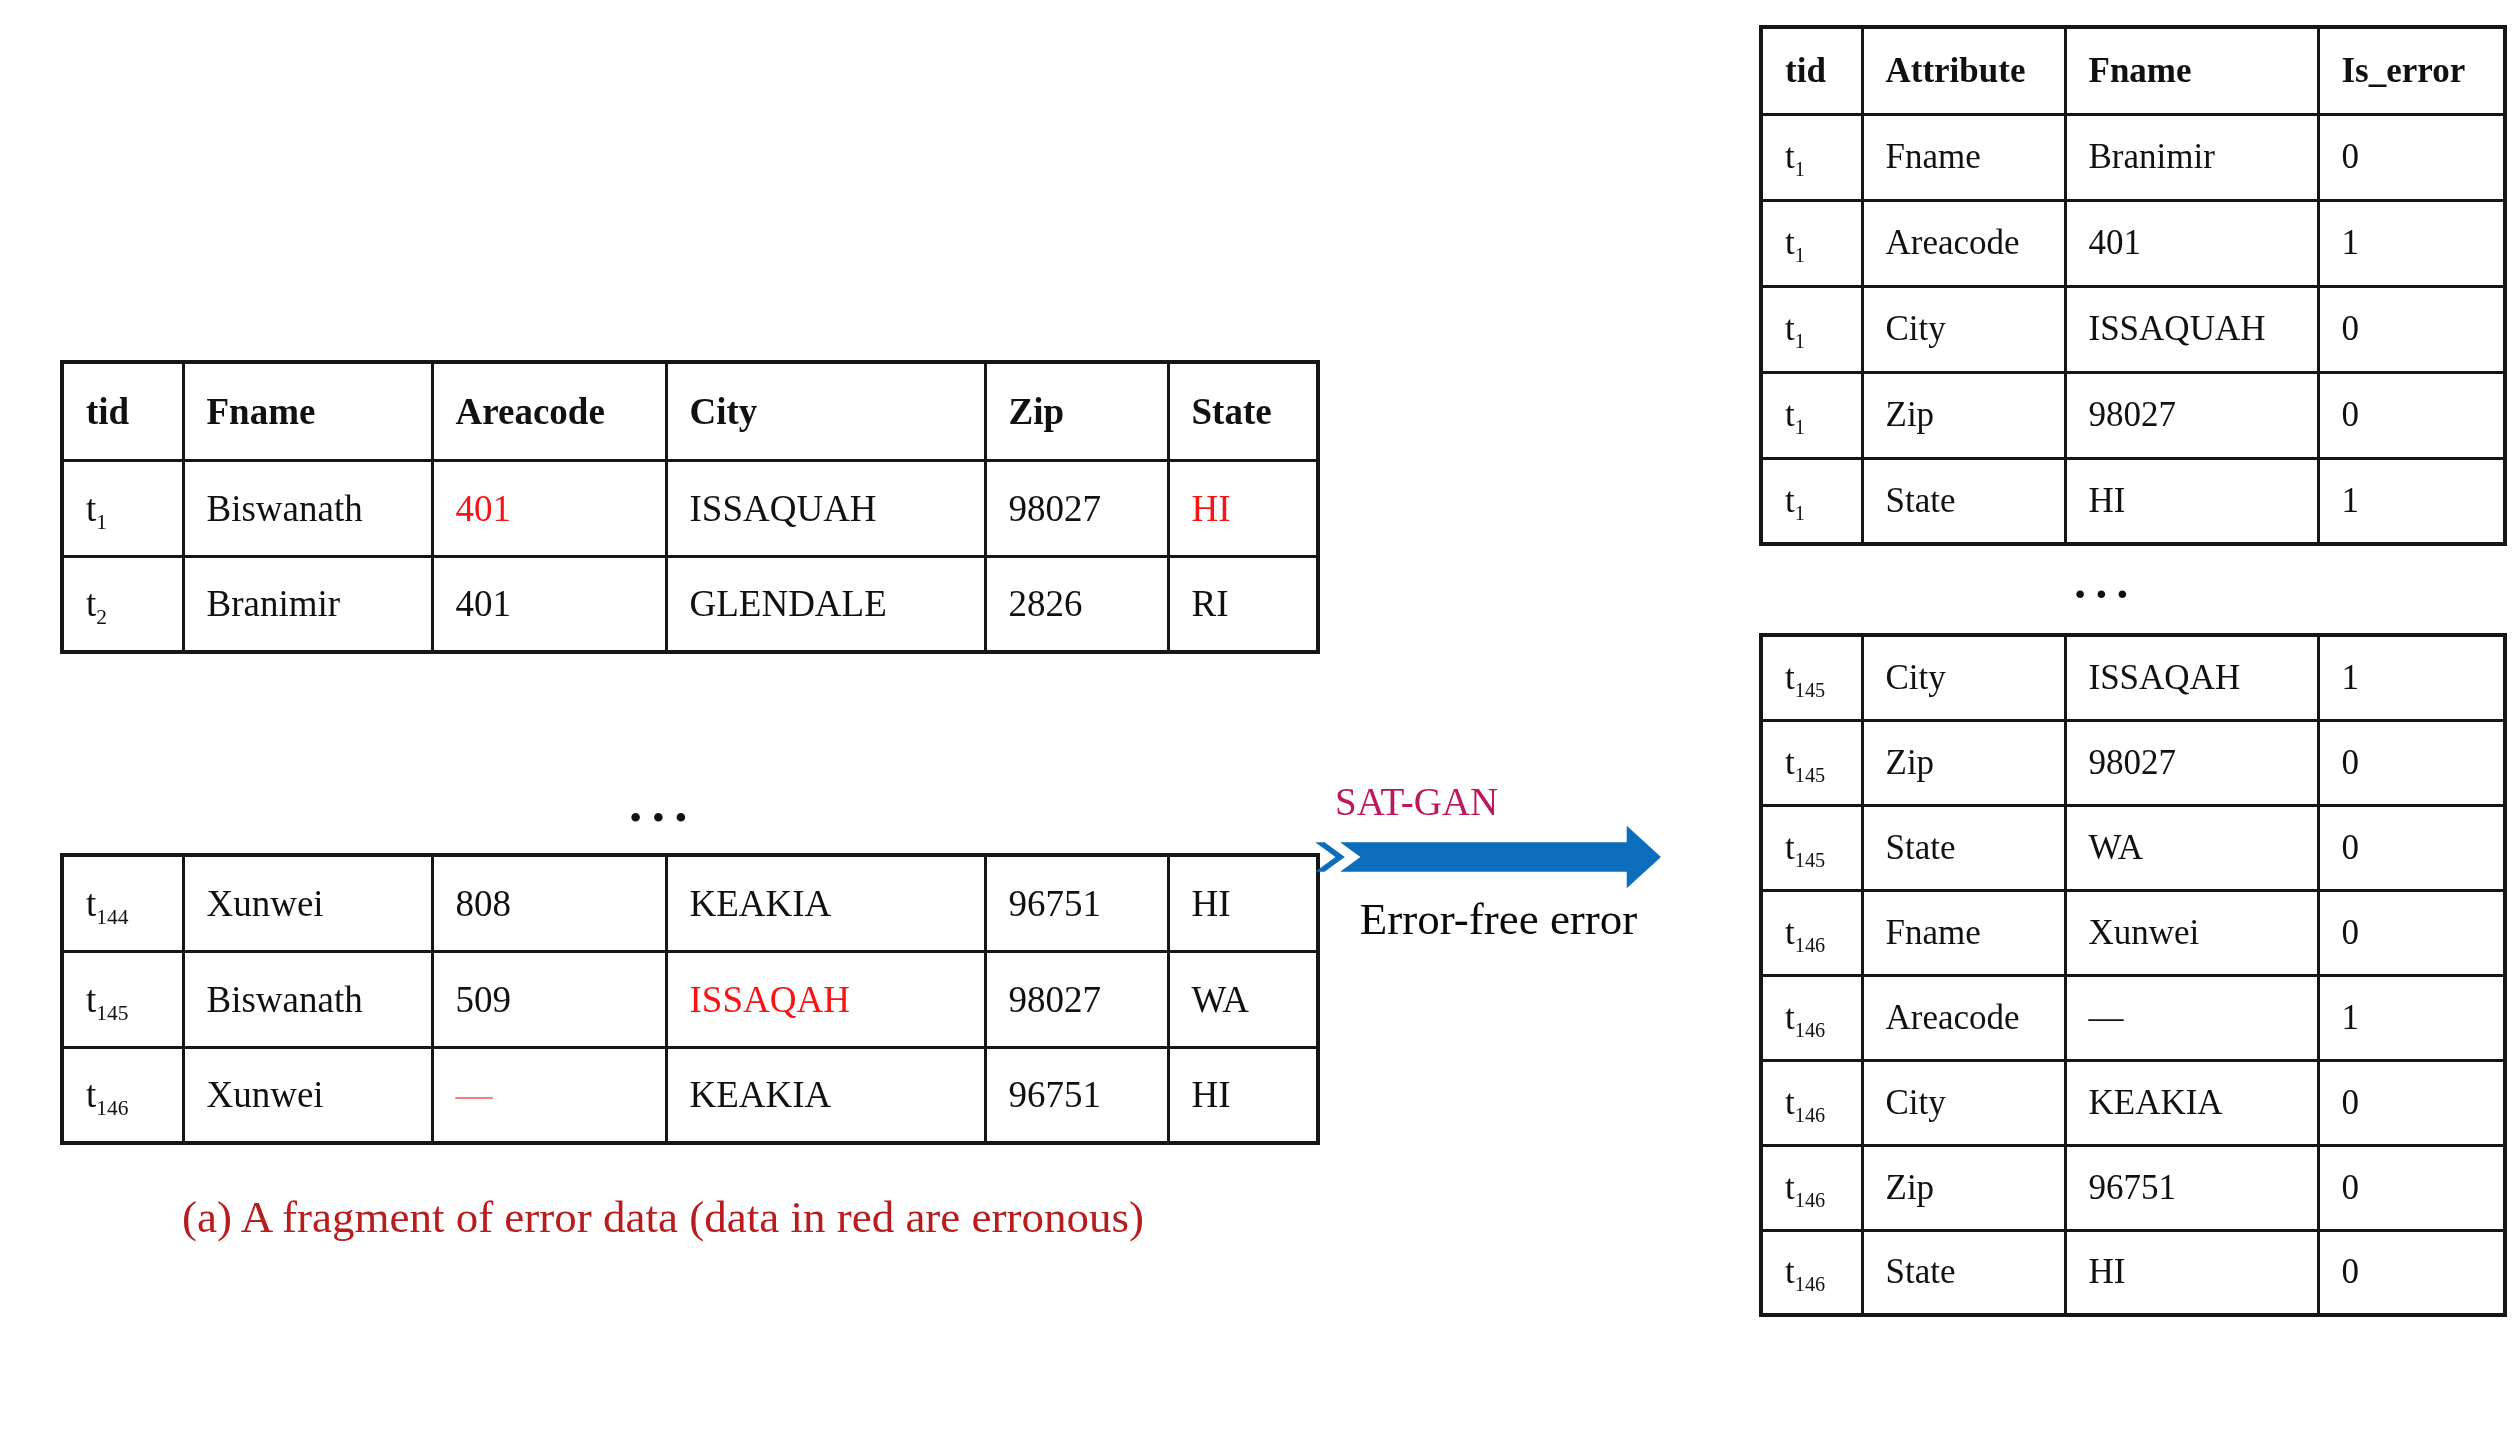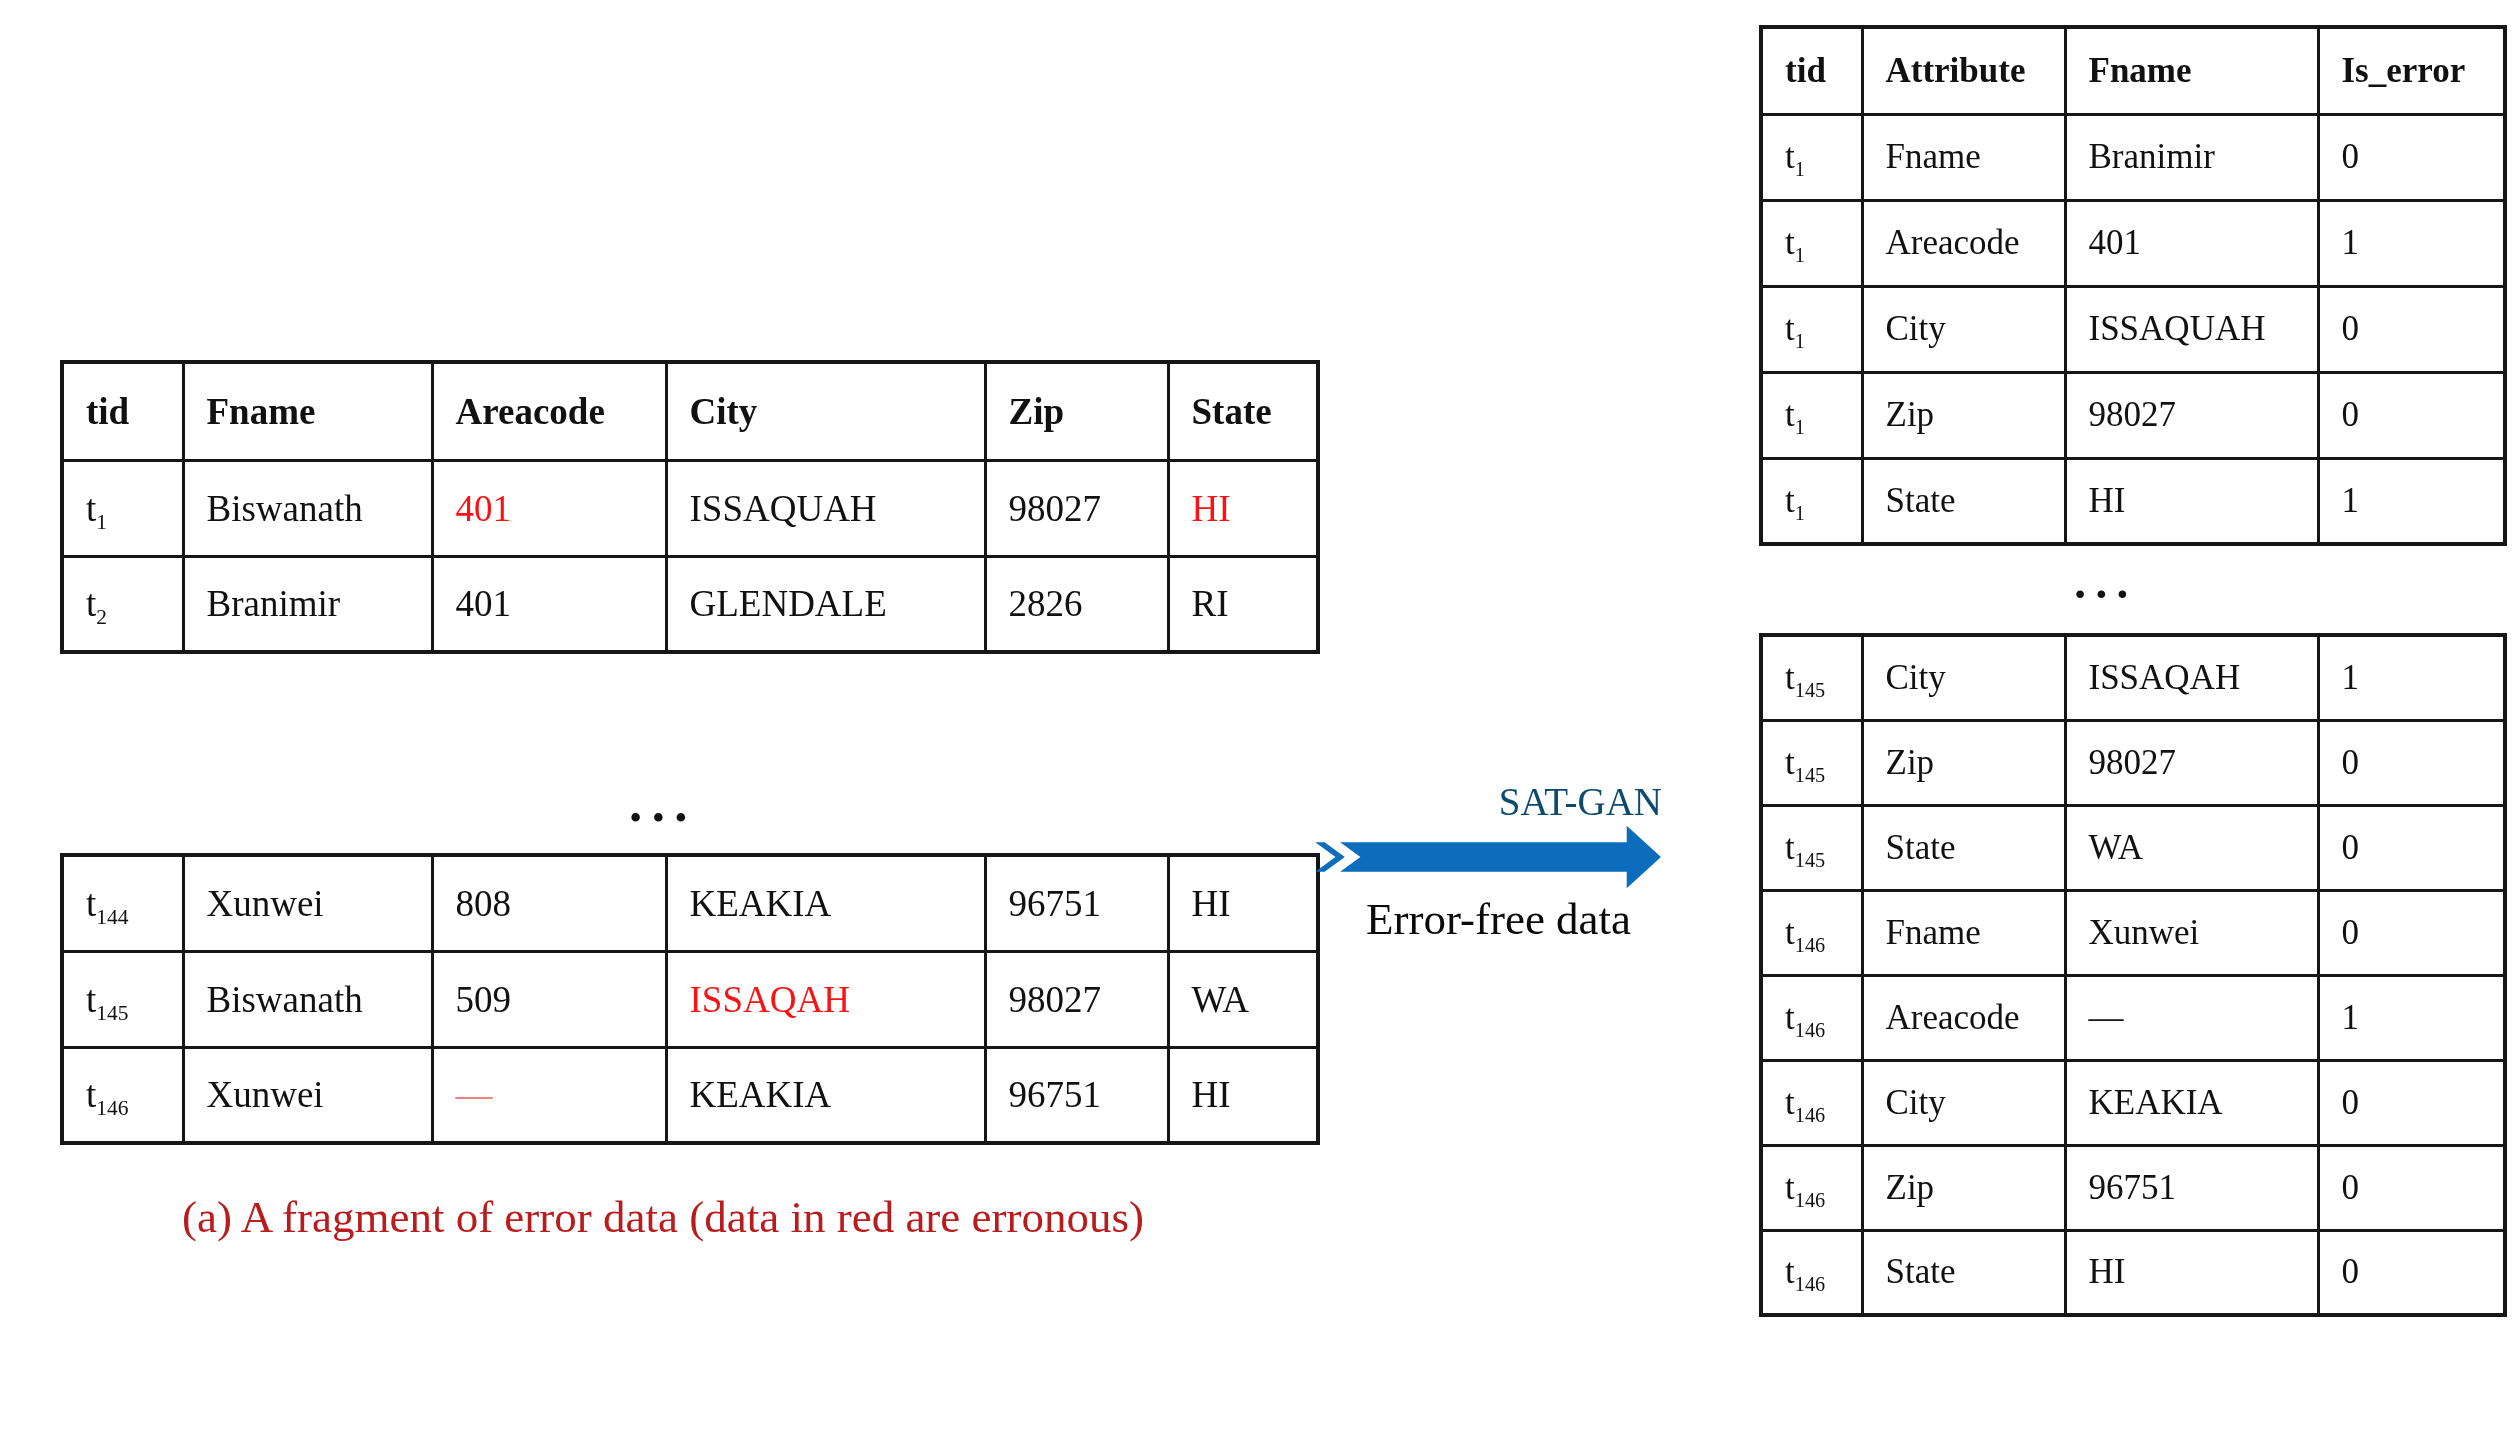--- a/index.html
+++ b/index.html
@@ -28,21 +28,21 @@
   .err{color:#f81414;}
   .pink{color:#f08080;}
   .dots{
     position:absolute;text-align:center;font-size:53px;font-weight:bold;
     letter-spacing:9.4px;color:#111;
   }
   .caption{
     position:absolute;text-align:center;font-size:45px;color:#b91c1c;
   }
   .arrow-label-top{
-    position:absolute;text-align:right;font-size:39px;color:#0c4a6e;
+    position:absolute;text-align:left;font-size:39px;color:#be185d;
   }
   .arrow-label-bottom{
     position:absolute;text-align:center;font-size:45px;color:#0a0a0a;
   }
   svg{position:absolute;display:block;}
 </style>
 </head>
 <body>
 
 <div id="canvas">
@@ -127,21 +127,21 @@
 
   <div class="caption" style="left:35px;top:1191px;width:1256px;">(a) A fragment of error data (data in red are erronous)</div>
 
   <div class="arrow-label-top" style="left:1335px;top:779px;width:327px;">SAT-GAN</div>
 
   <svg style="left:1309px;top:810px;" width="366" height="94" viewBox="0 0 470 120" aria-hidden="true">
     <polygon fill="#0b6dbb" points="40,41 408,41 408,20 452,60 408,100 408,79 40,79 66,60"></polygon>
     <polygon fill="#0b6dbb" points="8,41 20,41 46,60 20,79 8,79 34,60"></polygon>
   </svg>
 
-  <div class="arrow-label-bottom" style="left:1335px;top:893px;width:327px;">Error-free data</div>
+  <div class="arrow-label-bottom" style="left:1335px;top:893px;width:327px;">Error-free error</div>
 
   <table class="tbl tbl-b tbl-b1" style="left:1734px;top:25px;width:744px;">
     <colgroup>
       <col style="width:101px">
         <col style="width:203px">
         <col style="width:253px">
         <col style="width:187px">
     </colgroup>
     <thead>
       <tr class="head" id="head-b1">

